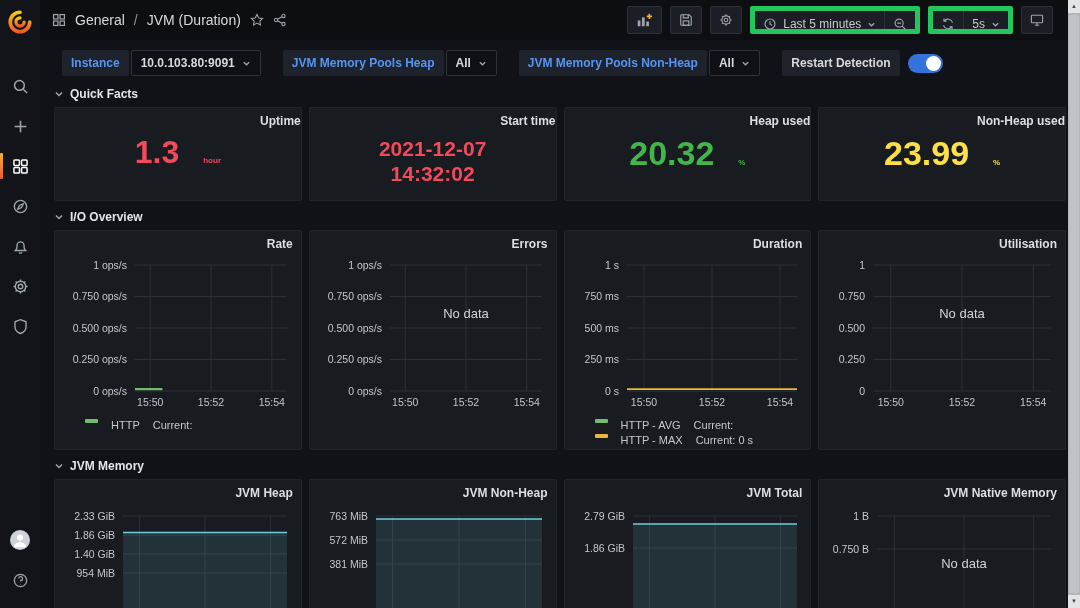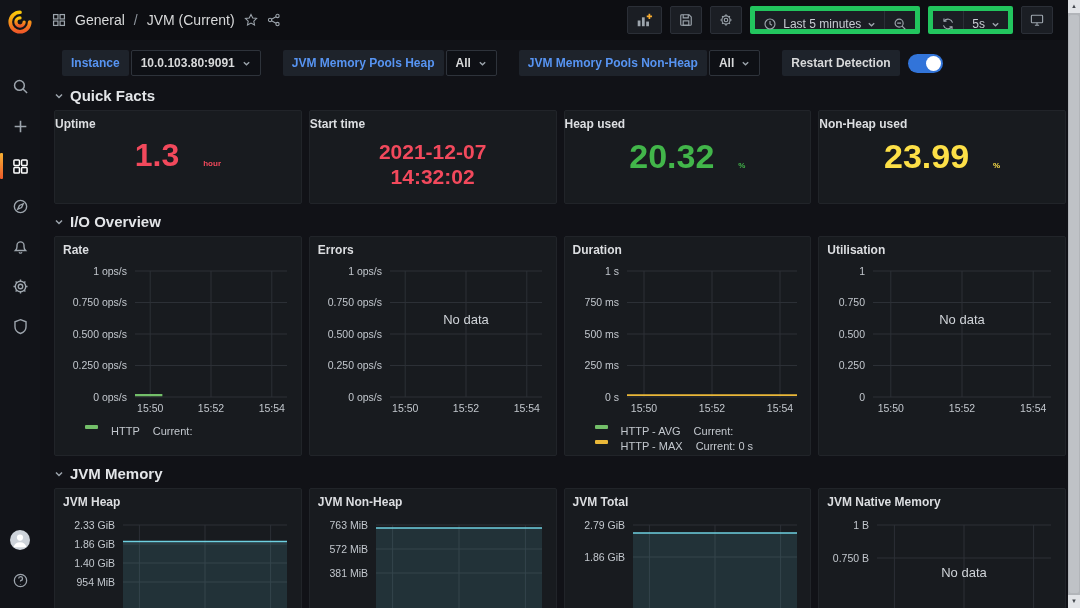--- a/index.html
+++ b/index.html
@@ -37,26 +37,26 @@
   .varbar { display:flex; align-items:center; gap:22px; padding:10px 8px 2px; }
   .var-group { display:flex; align-items:center; gap:2px; }
   .var-label { background:#1e232b; color:#5794F2; font-size:12px; font-weight:600; padding:6px 9px; border-radius:2px; white-space:nowrap; }
   .var-label.plain { color:#d8d9da; }
   .var-value { background:#0e1015; border:1px solid #2e333b; color:#d8d9da; font-size:12px; font-weight:600;
       padding:5px 9px; border-radius:2px; display:flex; align-items:center; gap:7px; cursor:pointer; white-space:nowrap; }
   .caret { width:9px; height:9px; color:#9da5ad; }
   .toggle { width:35px; height:19px; border-radius:10px; background:#3274D9; position:relative; cursor:pointer; margin-left:6px; }
   .toggle .knob { position:absolute; right:2px; top:2px; width:15px; height:15px; border-radius:50%; background:#ffffff; }
 
-  .section-header { display:flex; align-items:center; gap:6px; padding:9px 0 6px; font-size:15px; font-weight:700; color:#e3e5e8; cursor:pointer; }
+  .section-header { display:flex; align-items:center; gap:6px; padding:9px 0 6px; font-size:12px; font-weight:700; color:#e3e5e8; cursor:pointer; }
   .chev { width:10px; height:10px; color:#9da5ad; }
 
   .row4 { display:grid; grid-template-columns:repeat(4,1fr); gap:7px; }
   .panel { background:#181B1F; border:1px solid #212429; border-radius:2px; overflow:hidden; }
-  .panel-title { font-size:12px; font-weight:700; color:#dcdee1; text-align:left; padding:6px 0 2px; cursor:pointer; }
+  .panel-title { font-size:12px; font-weight:700; color:#dcdee1; text-align:right; padding:6px 0 2px; cursor:pointer; }
 
   .stat-panel { height:94px; }
   .stat-value { display:flex; align-items:baseline; justify-content:center; font-weight:700; margin-top:6px; line-height:1.05; }
   .stat-value.multiline { flex-direction:column; align-items:center; }
   .stat-suffix { font-size:0.5em; margin-left:24px; font-weight:700; }
   .stat-line { font-weight:700; line-height:1.2; }
 
   .chart-panel { height:220px; padding:0 8px 4px; }
   .mem-panel { height:150px; }
   .chart-box { width:100%; }
@@ -156,21 +156,21 @@
       <span class="nav-ic">
         <svg class="icon14" viewBox="0 0 16 16" fill="none" stroke="currentColor" stroke-width="1.4">
           <rect x="1.8" y="1.8" width="5" height="5"></rect>
             <rect x="9.2" y="1.8" width="5" height="5"></rect>
           <rect x="1.8" y="9.2" width="5" height="5"></rect>
             <rect x="9.2" y="9.2" width="5" height="5"></rect>
           </svg>
       </span>
       <span class="crumb">General</span>
       <span class="crumb-sep">/</span>
-      <span class="crumb">JVM (Current)</span>
+      <span class="crumb">JVM (Duration)</span>
       <span class="nav-ic">
         <svg class="icon14" viewBox="0 0 16 16" fill="none" stroke="currentColor" stroke-width="1.2">
           <path d="M8 1.6l2 4 4.4.6-3.2 3.1.8 4.4L8 11.6 4 13.7l.8-4.4-3.2-3.1L6 5.6z"></path>
           </svg>
       </span>
       <span class="nav-ic">
         <svg class="icon14" viewBox="0 0 16 16" fill="none" stroke="currentColor" stroke-width="1.2">
           <circle cx="3.5" cy="8" r="1.9"></circle>
             <circle cx="12" cy="3.4" r="1.9"></circle>
             <circle cx="12" cy="12.6" r="1.9"></circle>

